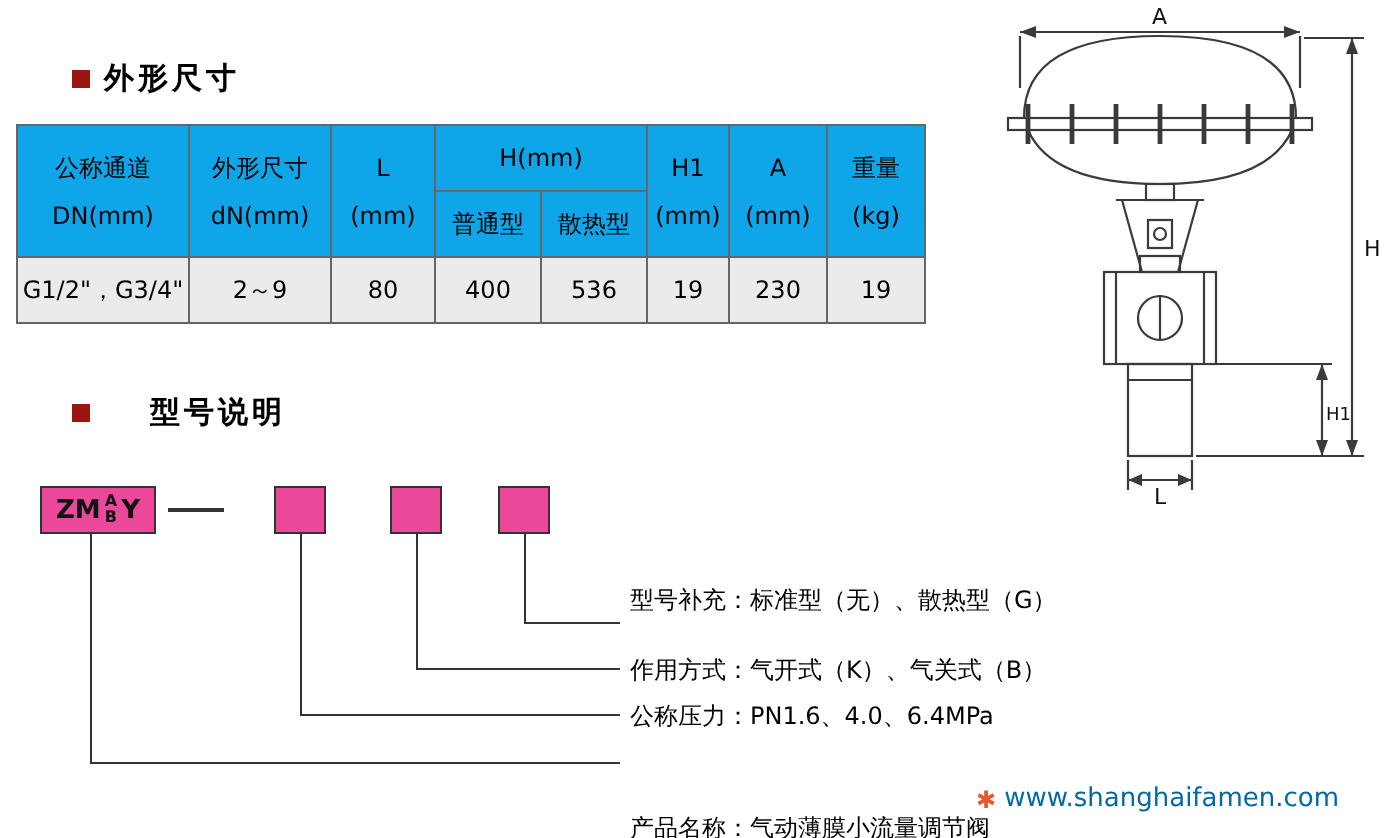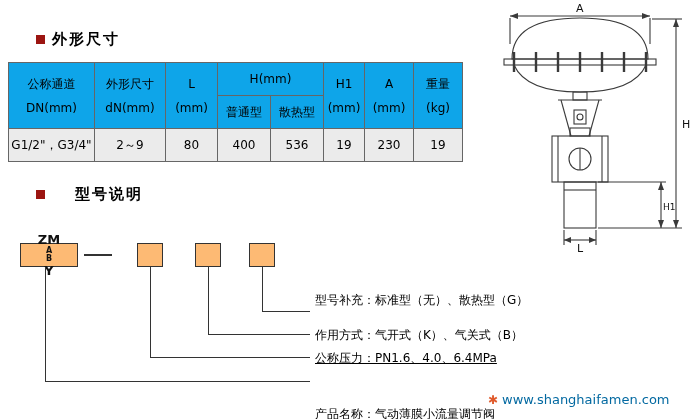--- a/index.html
+++ b/index.html
@@ -5,36 +5,36 @@
   * { margin:0; padding:0; box-sizing:border-box; }
   html,body { width:700px; height:419px; }
   body {
     position:relative; overflow:hidden; background:#ffffff;
     font-family:"DejaVu Sans","Liberation Sans",sans-serif; color:#111;
   }
   .heading { position:absolute; display:flex; align-items:center; gap:7px;
              font-weight:bold; font-size:15px; color:#000; letter-spacing:2px;margin-left:28px; }
   .heading .bullet { width:9px; height:9px; background:#9c1511; flex:0 0 auto; }
   #heading-dims  { left:8px; top:30px; }
-  #heading-model { left:8px; top:185px;gap:30px; }
+  #heading-model { left:8px; top:197px;gap:30px; }
 
   table.dims { position:absolute; left:8px; top:62px; border-collapse:collapse; table-layout:fixed; }
   table.dims th, table.dims td {
     border:1px solid #666; text-align:center; vertical-align:middle;
     font-size:12px; font-weight:normal; color:#000; padding:0 2px;
   }
   table.dims th { background:#0ea5e9; white-space:pre-line; line-height:2.0; }
   table.dims tr.hr1 { height:33px; }
   table.dims tr.hr2 { height:33px; }
   table.dims tr.data { height:33px; }
   table.dims tr.data td { background:#ebebeb; }
 
-  .code-box { position:absolute; border:1px solid #333; background:#fdba74;
+  .code-box { position:absolute; border:1px solid #333; background:#ec4899;
               display:flex; align-items:center; justify-content:center;
-              font-weight:bold; font-size:13px;flex-direction:column; }
+              font-weight:bold; font-size:13px; }
   #zm-box { left:20px; top:243px; width:58px; height:24px; }
   #field-box-1 { left:137px; top:243px; width:26px; height:24px; }
   #field-box-2 { left:195px; top:243px; width:26px; height:24px; }
   #field-box-3 { left:249px; top:243px; width:26px; height:24px; }
   .stack { display:inline-flex; flex-direction:column; font-size:8px; line-height:8px;
            font-weight:bold; margin:0 2px; }
   .vline, .hline { position:absolute; background:#333; }
   .note { position:absolute; left:315px; font-size:12px; color:#000; white-space:nowrap; }
 
   #footer-link { position:absolute; left:488px; top:392px; display:flex; align-items:center; gap:4px;
@@ -116,21 +116,21 @@
 <div class="hline" style="left:45px;  top:381px; width:265px; height:1px;"></div>
 <div class="vline" style="left:150px; top:267px; width:1px; height:90px;"></div>
 <div class="hline" style="left:150px; top:357px; width:160px; height:1px;"></div>
 <div class="vline" style="left:208px; top:267px; width:1px; height:67px;"></div>
 <div class="hline" style="left:208px; top:334px; width:102px; height:1px;"></div>
 <div class="vline" style="left:262px; top:267px; width:1px; height:44px;"></div>
 <div class="hline" style="left:262px; top:311px; width:48px; height:1px;"></div>
 
 <div class="note" style="top:292px;">型号补充：标准型（无）、散热型（G）</div>
 <div class="note" style="top:327px;">作用方式：气开式（K）、气关式（B）</div>
-<div class="note" style="top:350px;text-decoration:underline;">公称压力：PN1.6、4.0、6.4MPa</div>
+<div class="note" style="top:350px;">公称压力：PN1.6、4.0、6.4MPa</div>
 <div class="note" style="top:374px;margin-top:32px;">产品名称：气动薄膜小流量调节阀</div>
 
 <svg width="228" height="252" viewBox="0 0 228 252" style="position:absolute; left:470px; top:2px;">
   <g stroke="#3a3a3a" stroke-width="1.1" fill="none">
 
     <line x1="40" y1="14" x2="180" y2="14"></line>
     <line x1="40" y1="16" x2="40" y2="42"></line>
     <line x1="180" y1="16" x2="180" y2="42"></line>
 
     <path d="M42,57 Q42,16 110,16 Q178,16 178,57 Z"></path>

